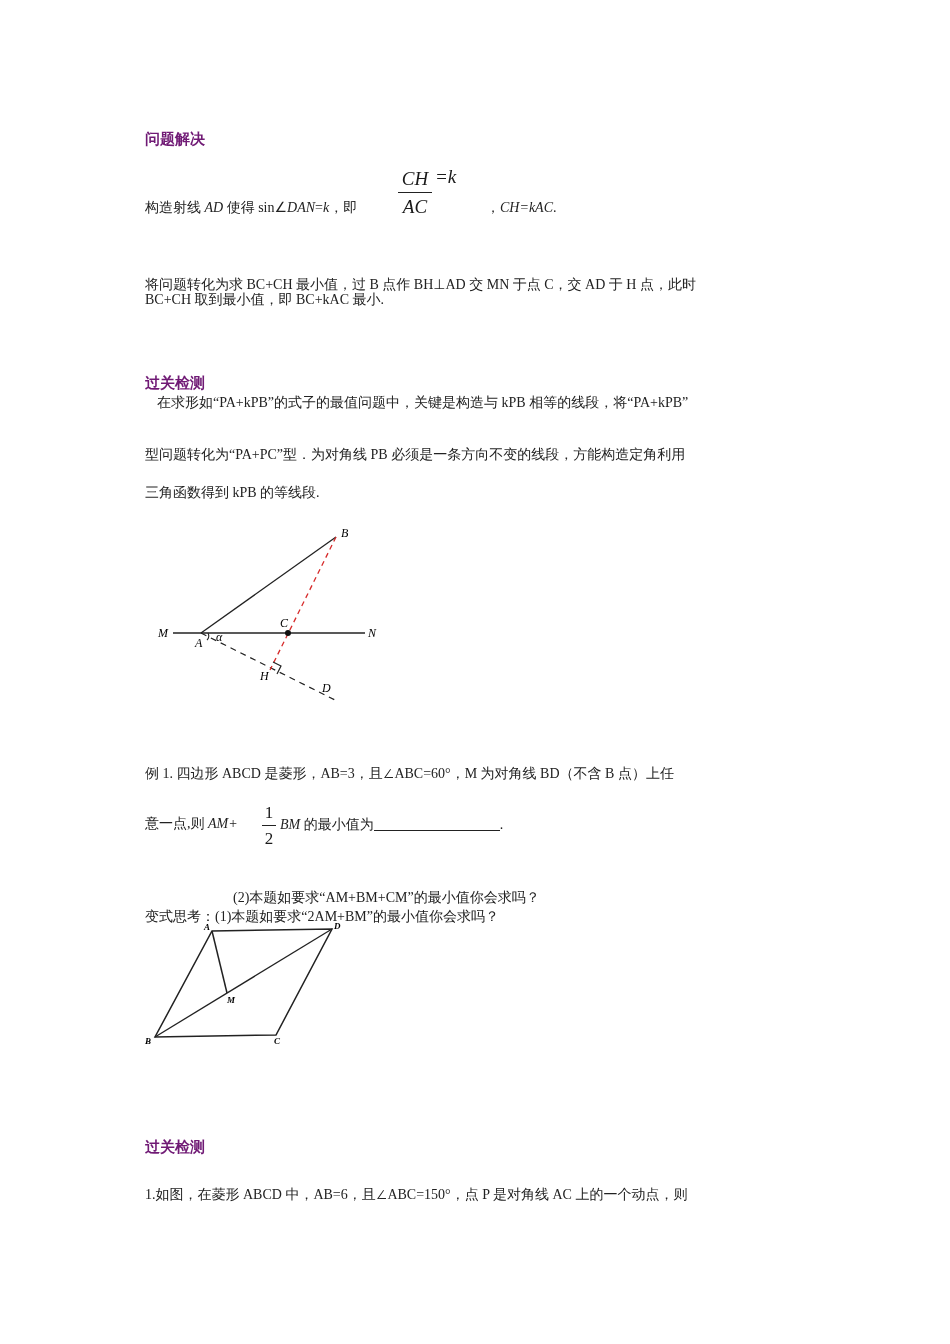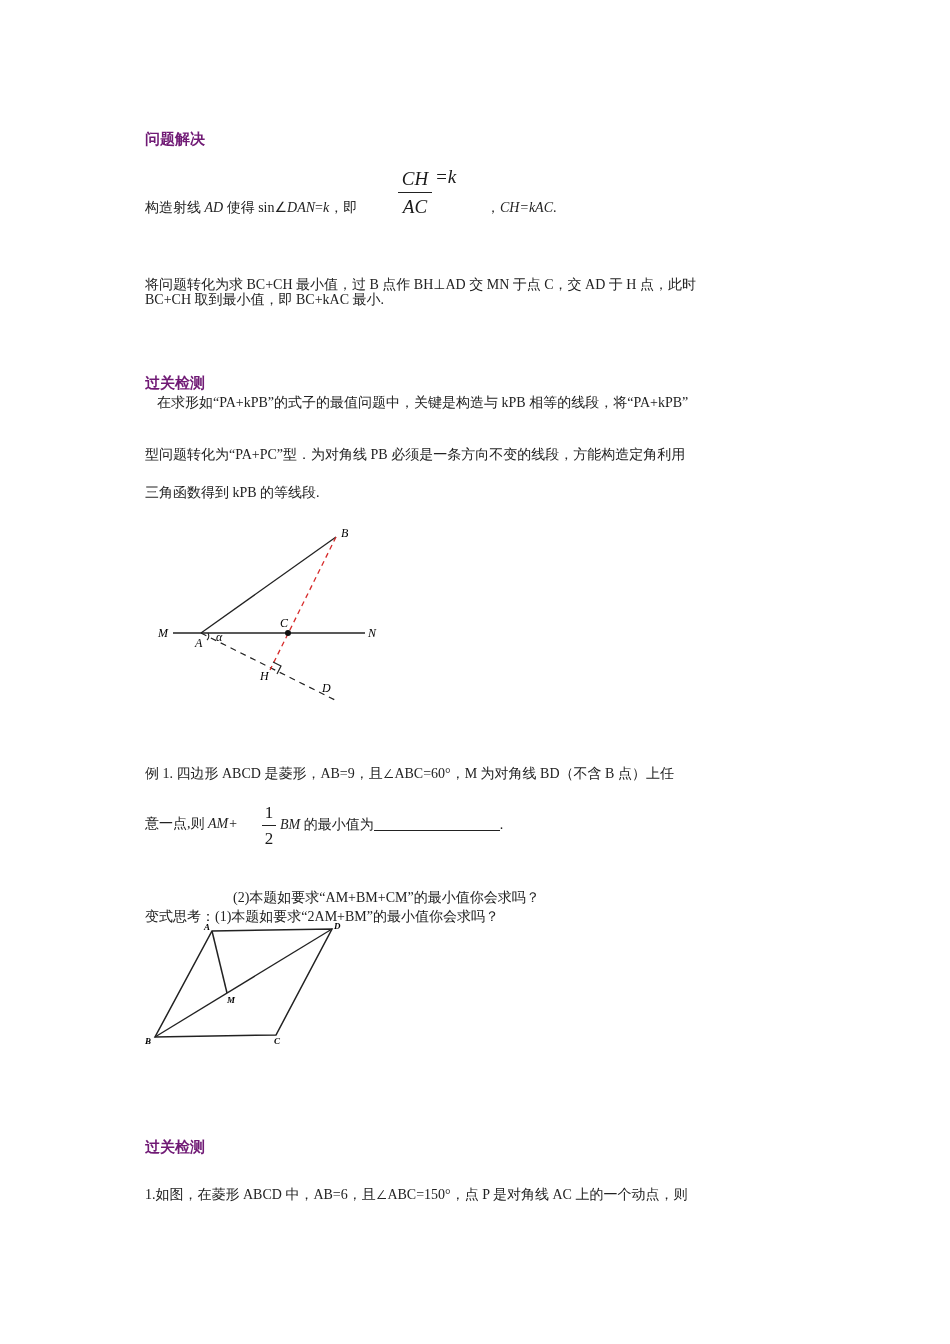--- a/index.html
+++ b/index.html
@@ -63,21 +63,21 @@
   <text x="196" y="22" font-size="12">B</text>
   <text x="135" y="112" font-size="12">C</text>
   <text x="13" y="122" font-size="12">M</text>
   <text x="223" y="122" font-size="12">N</text>
   <text x="50" y="132" font-size="12">A</text>
   <text x="71" y="126" font-size="12">α</text>
   <text x="115" y="165" font-size="12">H</text>
   <text x="177" y="177" font-size="12">D</text>
 </svg>
 
-<div class="abs p" style="left:145px; top:764px;">例 1. 四边形 ABCD 是菱形，AB=9，且∠ABC=60°，M 为对角线 BD（不含 B 点）上任</div>
+<div class="abs p" style="left:145px; top:764px;">例 1. 四边形 ABCD 是菱形，AB=3，且∠ABC=60°，M 为对角线 BD（不含 B 点）上任</div>
 
 <div class="frac" style="left:262px; top:787px; width:14px; font-style:normal; font-size:17px;">
   <span class="num">1</span>
   <span class="bar"></span>
   <span class="den">2</span>
 </div>
 <div class="abs p" style="left:145px; top:814px;">
   <span>意一点,则</span>
   <i>AM+</i>
 </div>

